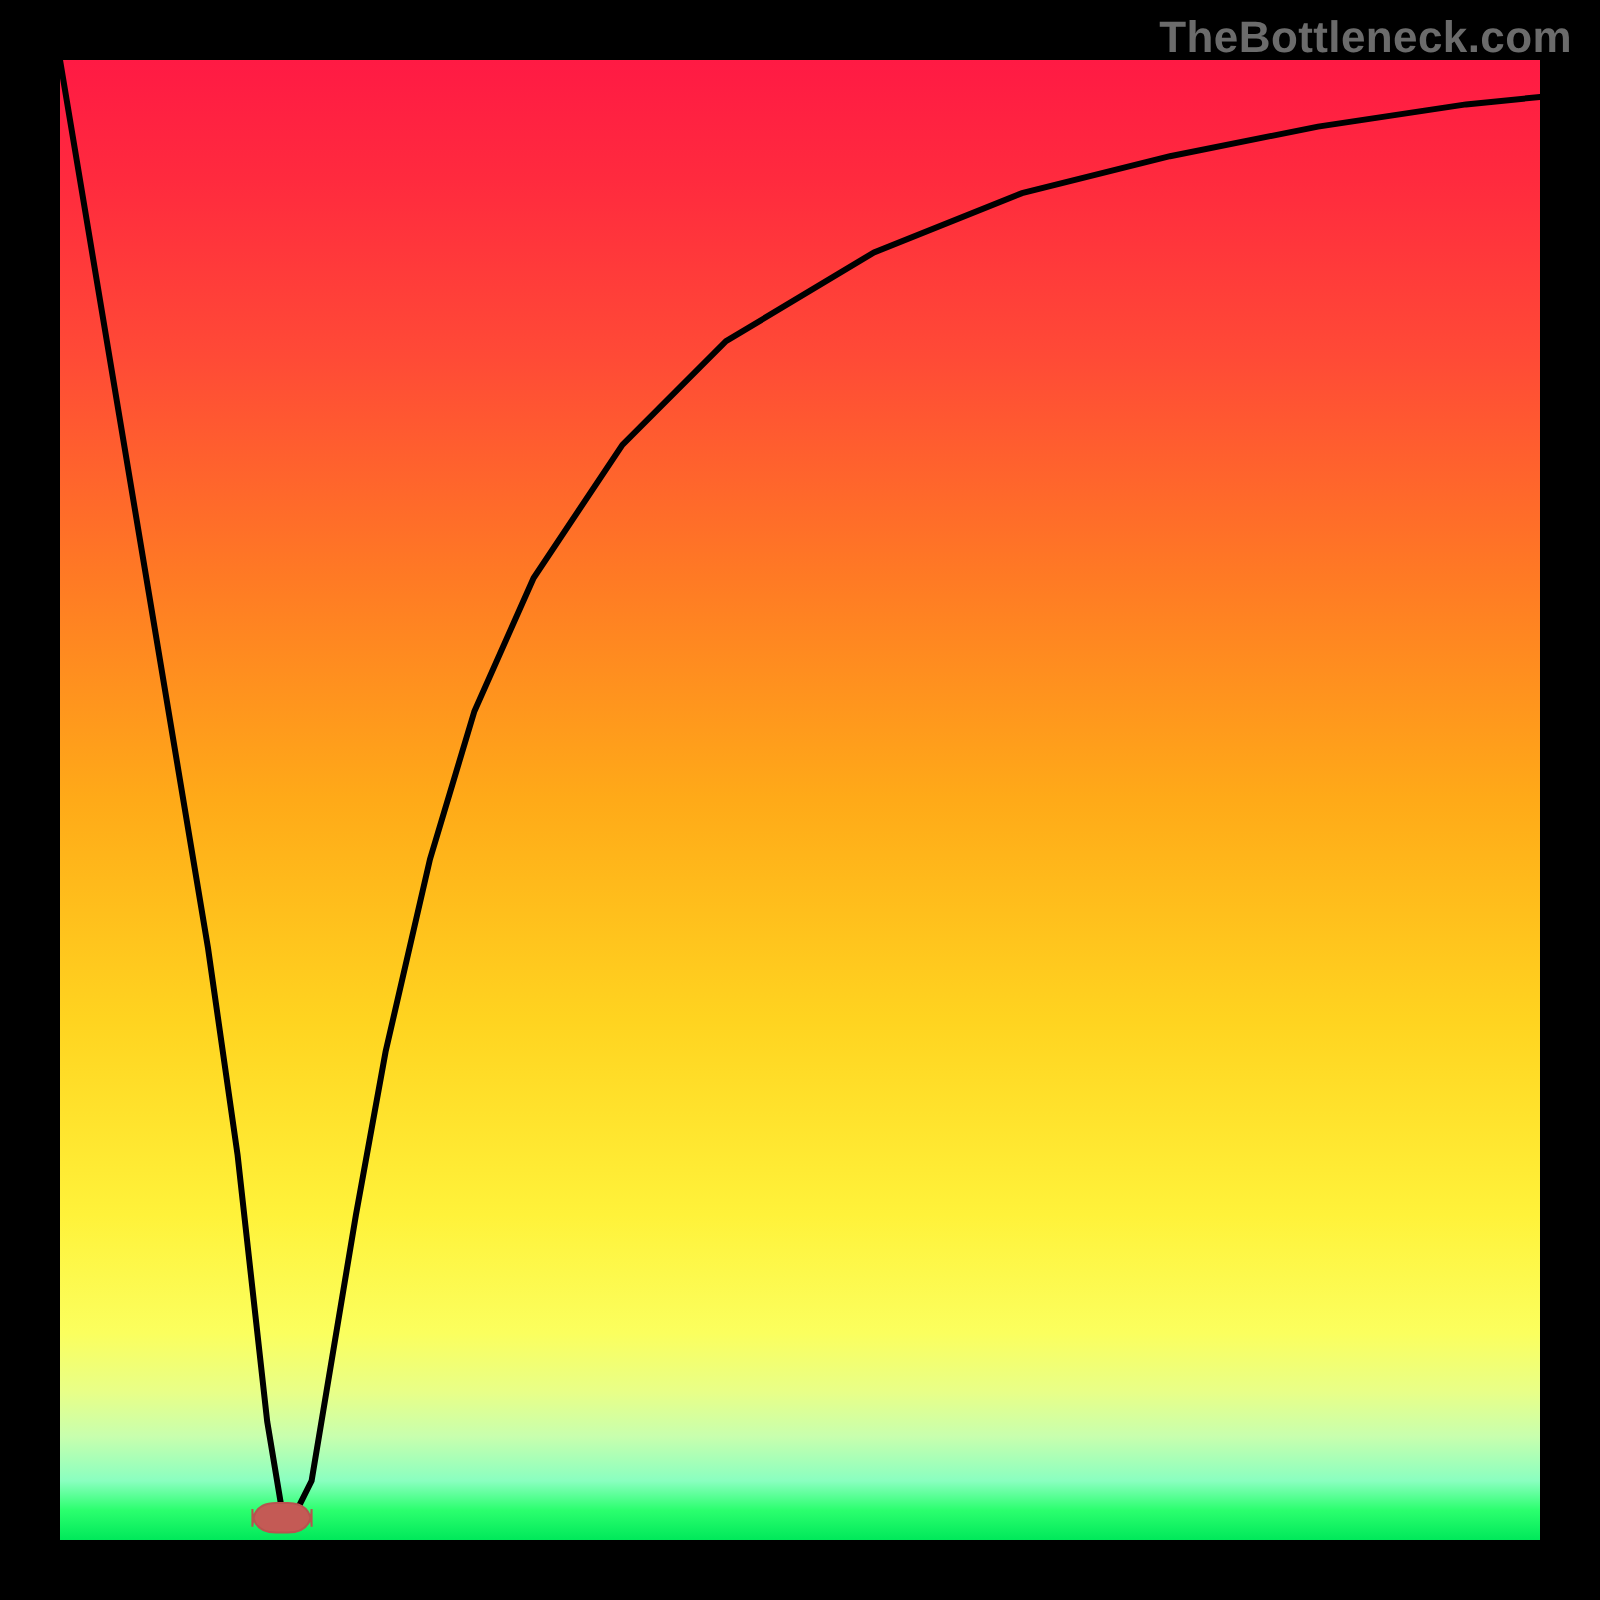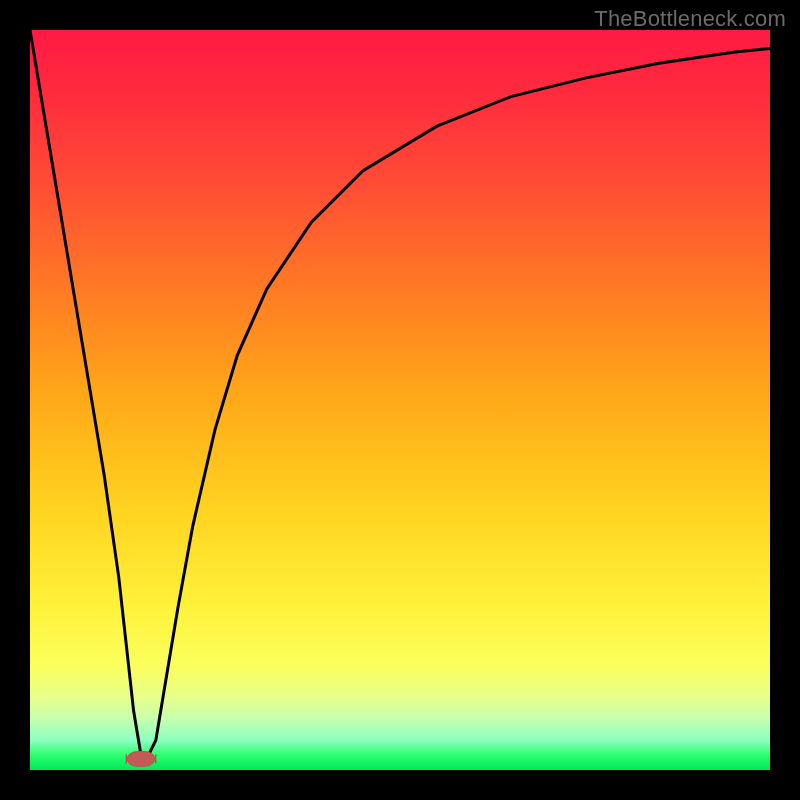--- a/index.html
+++ b/index.html
@@ -9,20 +9,21 @@
     height: 800px;
     overflow: hidden;
     background: #000;
     font-family: Arial, Helvetica, sans-serif;
   }
   .frame {
     position: relative;
     width: 800px;
     height: 800px;
     background: #000;
+    font-weight: bold;
   }
   .plot {
     position: absolute;
     left: 30px;
     top: 30px;
     width: 740px;
     height: 740px;
     overflow: hidden;
   }
   .gradient {

